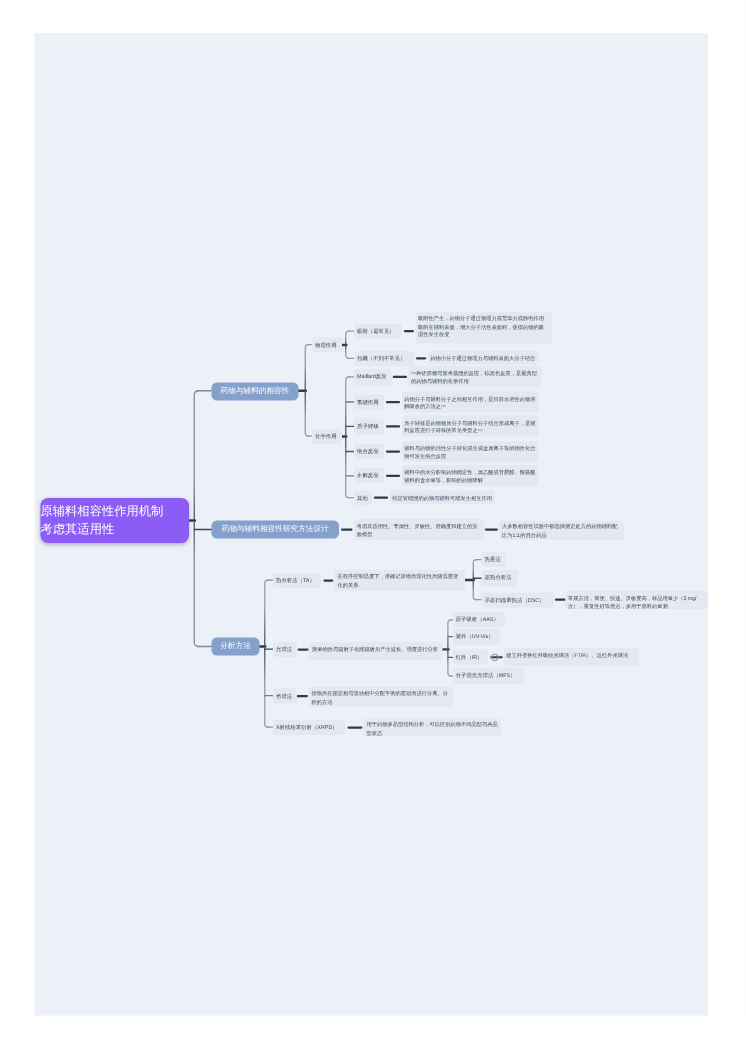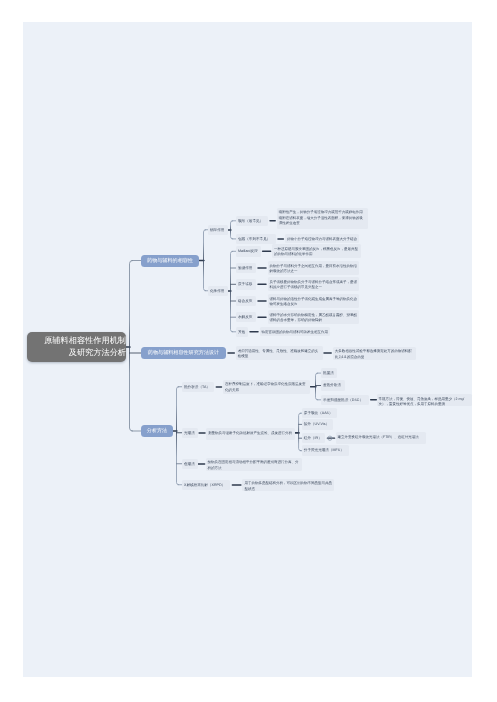--- a/index.html
+++ b/index.html
@@ -7,21 +7,21 @@
   body{width:497px;height:702px;overflow:hidden;
        font-family:"Liberation Sans",sans-serif;
        -webkit-font-smoothing:antialiased;
        text-rendering:geometricPrecision;}
   #page{position:absolute;left:0;top:0;width:497px;height:702px;background:#fff;}
   #canvas{position:absolute;left:23px;top:22px;width:449px;height:655px;background:#ecf1f8;}
   #links{position:absolute;left:0;top:0;width:497px;height:702px;overflow:visible;pointer-events:none;}
   #nodes{position:absolute;left:0;top:0;width:497px;height:702px;}
   .nd{position:absolute;box-sizing:border-box;border-radius:2px;}
   .tx{display:block;}
-  #root{background:#737373;color:#fff;border-radius:5px;text-align:right;
+  #root{background:#8b5cf6;color:#fff;border-radius:5px;text-align:left;
         font-size:8.2px;line-height:11.6px;letter-spacing:0;
         padding-top:3.2px;box-shadow:0 1px 2.5px rgba(40,55,80,.30);}
   .l2{background:#86a0cc;color:#fff;border-radius:3.5px;text-align:center;
       font-size:5.1px;line-height:12px;letter-spacing:0px;white-space:nowrap;}
   .lf{background:#e4e9f1;color:#39465a;border-radius:1.5px;
       font-size:3.6px;line-height:10.5px;letter-spacing:0;white-space:nowrap;
       padding:0 2px;}
   .ds{background:#e4e9f1;color:#39465a;border-radius:1.5px;
       font-size:3.5px;line-height:5.2px;letter-spacing:0;
       padding:2.9px 2px;}
@@ -135,21 +135,21 @@
   <path d="M298.6 438.2 H301.8" stroke="#525f72" stroke-width="0.85" fill="none" stroke-linecap="round" stroke-linejoin="round"></path>
   <path d="M300.25 450.7 H301.8" stroke="#8794a8" stroke-width="0.85" fill="none" stroke-linecap="round" stroke-linejoin="round"></path>
   <path d="M327.394 438.2 H334.6" stroke="#2f3b4e" stroke-width="1.3" fill="none" stroke-linecap="round" stroke-linejoin="round"></path>
   <circle cx="329.9" cy="438.2" r="2.1" fill="none" stroke="#8796ab" stroke-width="0.7"></circle>
   <path d="M195.9 464 H204.6" stroke="#2f3b4e" stroke-width="1.5" fill="none" stroke-linecap="round" stroke-linejoin="round"></path>
   <path d="M232.391 485 H240.891" stroke="#2f3b4e" stroke-width="1.5" fill="none" stroke-linecap="round" stroke-linejoin="round"></path>
  </svg>
  <div id="nodes">
   <div class="nd " id="root" style="left:27px;top:332px;width:99px;height:30px;">
         <span class="tx">原辅料相容性作用机制</span>
-        <span class="tx">及研究方法分析</span>
+        <span class="tx">考虑其适用性</span>
       </div>
   <div class="nd l2" style="left:141px;top:254.5px;width:58px;height:12px;">药物与辅料的相容性</div>
   <div class="nd l2" style="left:141px;top:347px;width:85px;height:12px;">药物与辅料相容性研究方法设计</div>
   <div class="nd l2" style="left:141px;top:425px;width:32px;height:12px;">分析方法</div>
   <div class="nd lf" style="left:208px;top:224.5px;width:20px;height:10.5px;">物理作用</div>
   <div class="nd lf" style="left:208px;top:285.5px;width:20px;height:10.5px;">化学作用</div>
   <div class="nd lf" style="left:236px;top:215.55px;width:32px;height:10.5px;">吸附（最常见）</div>
   <div class="nd ds" style="left:276.7px;top:207.5px;width:91px;height:21.5px;">吸附性产生，药物分子通过物理力或范华力或静电作用吸附在辅料表面，增大分子活性表面积，使得药物的吸湿性发生改变</div>
   <div class="nd lf" style="left:236px;top:233.65px;width:40px;height:10.5px;">包藏（不到不常见）</div>
   <div class="nd ds" style="left:284.9px;top:234.4px;height:9px;white-space:nowrap;">药物小分子通过物理力与辅料表面大分子结合</div>

